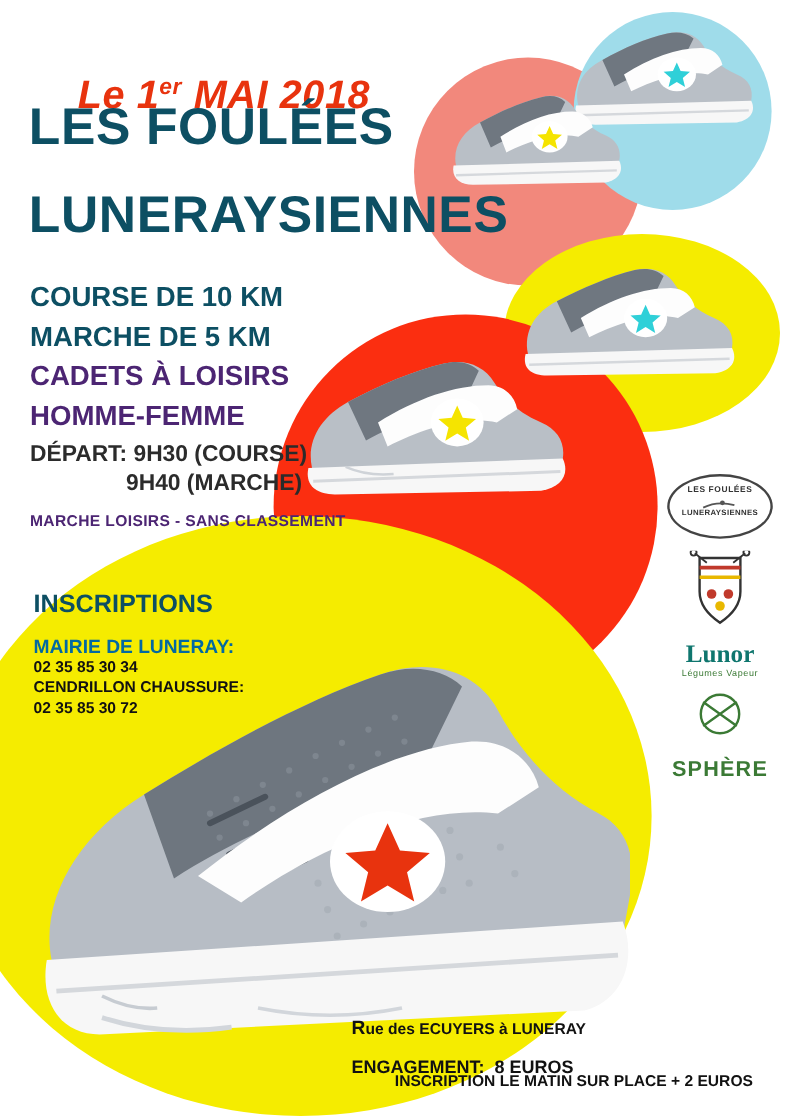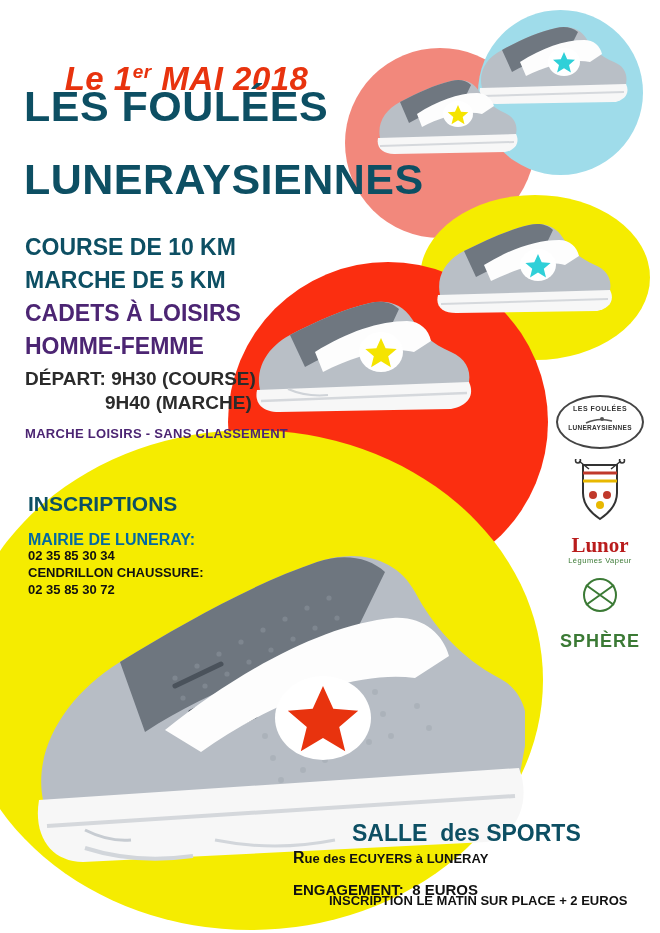--- a/index.html
+++ b/index.html
@@ -204,21 +204,21 @@
     letter-spacing: .3px;
   }
   .logo-crest {
     width: 62px; height: 66px;
     margin: 0 auto;
     position: relative;
   }
   .logo-lunor .lg-word {
     font-size: 21px;
     font-weight: bold;
-    color: #b91c1c;
+    color: #0f766e;
     font-family: "Liberation Serif", serif;
     line-height: 1;
   }
   .logo-lunor .lg-sub {
     font-size: 7.5px;
     color: #3b7a35;
     letter-spacing: .5px;
   }
   .logo-sphere .lg-word {
     font-size: 18px;
@@ -378,21 +378,20 @@
   <div class="txt" id="line-depart2">9H40 (MARCHE)</div>
 
   <div class="txt" id="line-loisirs">MARCHE LOISIRS - SANS CLASSEMENT</div>
 
   <div class="txt" id="inscriptions-title">INSCRIPTIONS</div>
   <div class="txt" id="insc-l1">MAIRIE DE LUNERAY:</div>
   <div class="txt" id="insc-l2">02 35 85 30 34</div>
   <div class="txt" id="insc-l3">CENDRILLON CHAUSSURE:</div>
   <div class="txt" id="insc-l4">02 35 85 30 72</div>
 
-  <div class="txt" id="salle-title">SALLE  des SPORTS</div>
   <div class="txt" id="salle-addr"><span>R</span><span class="small">ue des ECUYERS à LUNERAY</span></div>
   <div class="txt" id="engagement">ENGAGEMENT:  8 EUROS</div>
   <div class="txt" id="inscription-matin">INSCRIPTION LE MATIN SUR PLACE + 2 EUROS</div>
 
   <div id="logos">
 
     <div class="logo-box">
       <div class="logo-oval">
         <div class="lg-t1">LES FOULÉES</div>
         <svg width="84" height="50" viewBox="0 0 84 50" style="position:absolute;left:0;top:0;">

